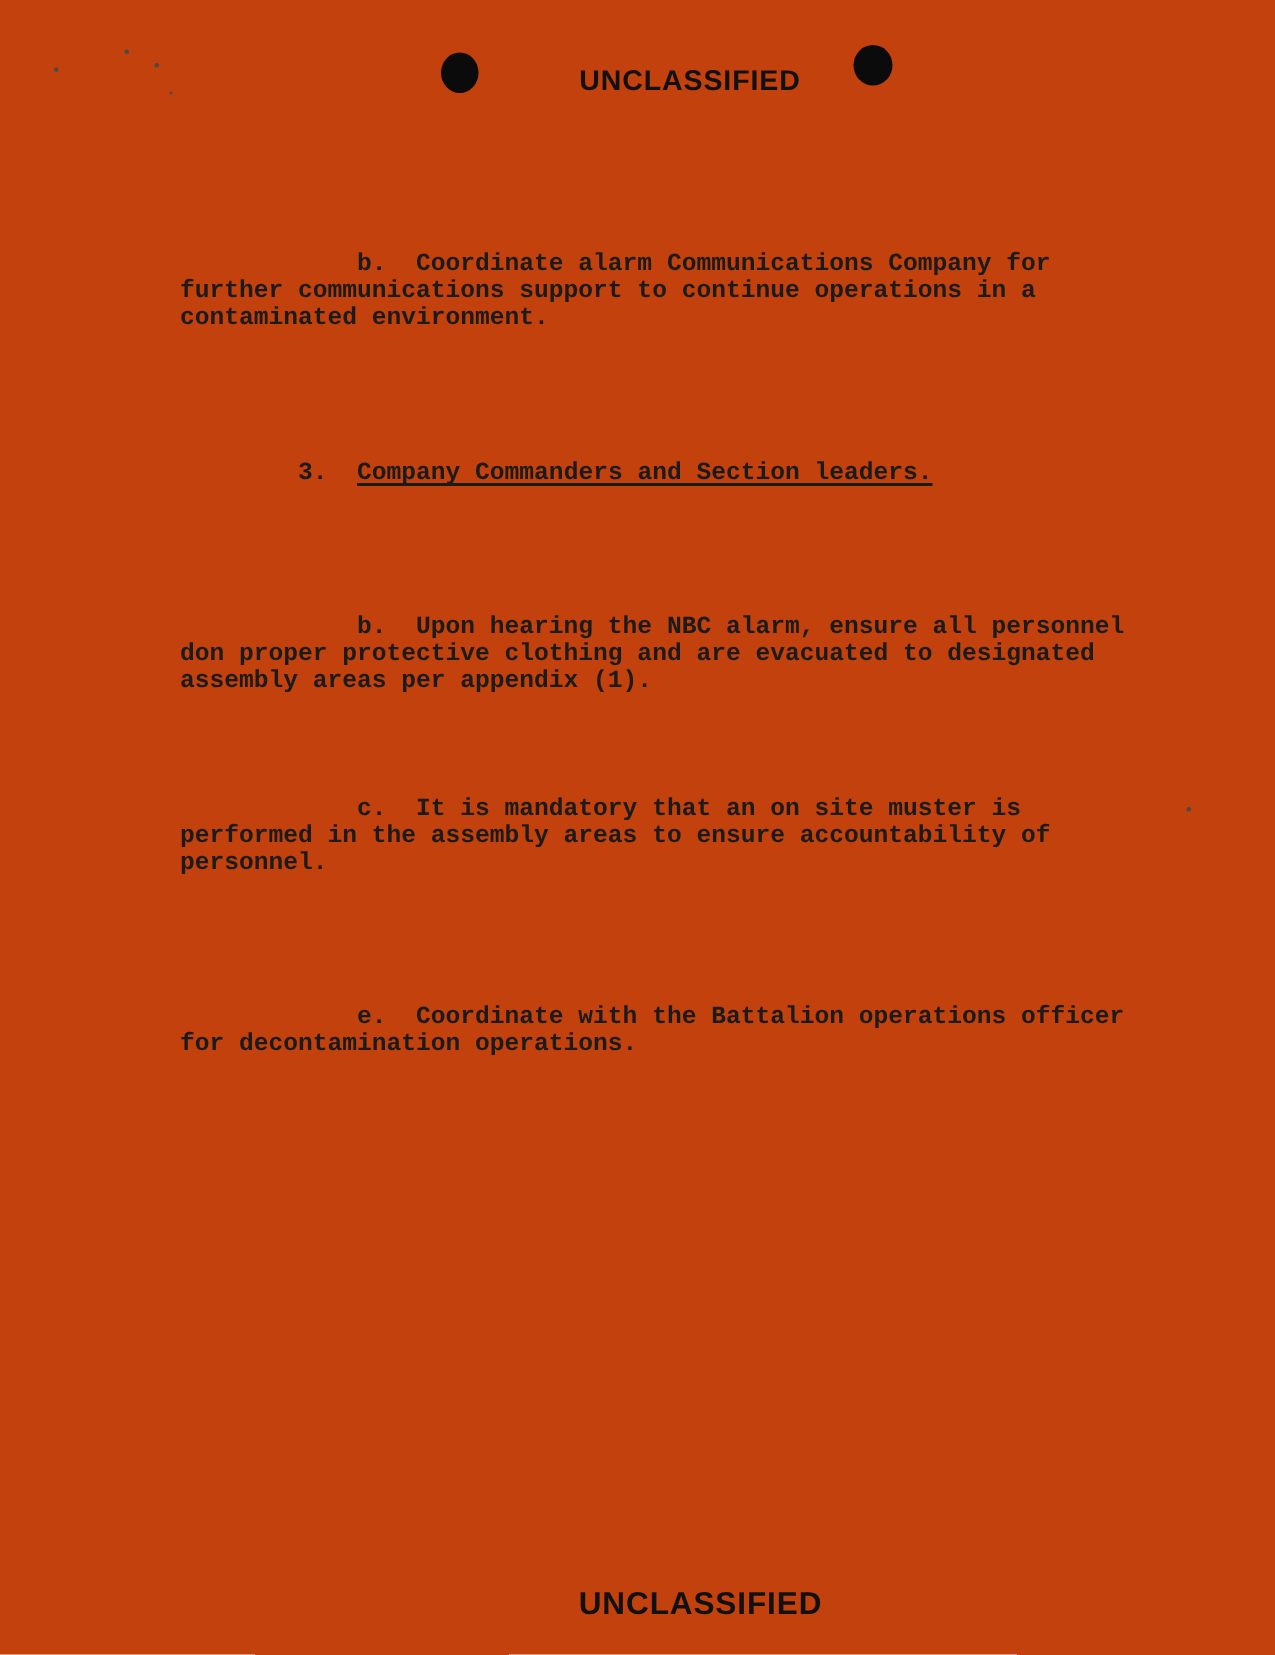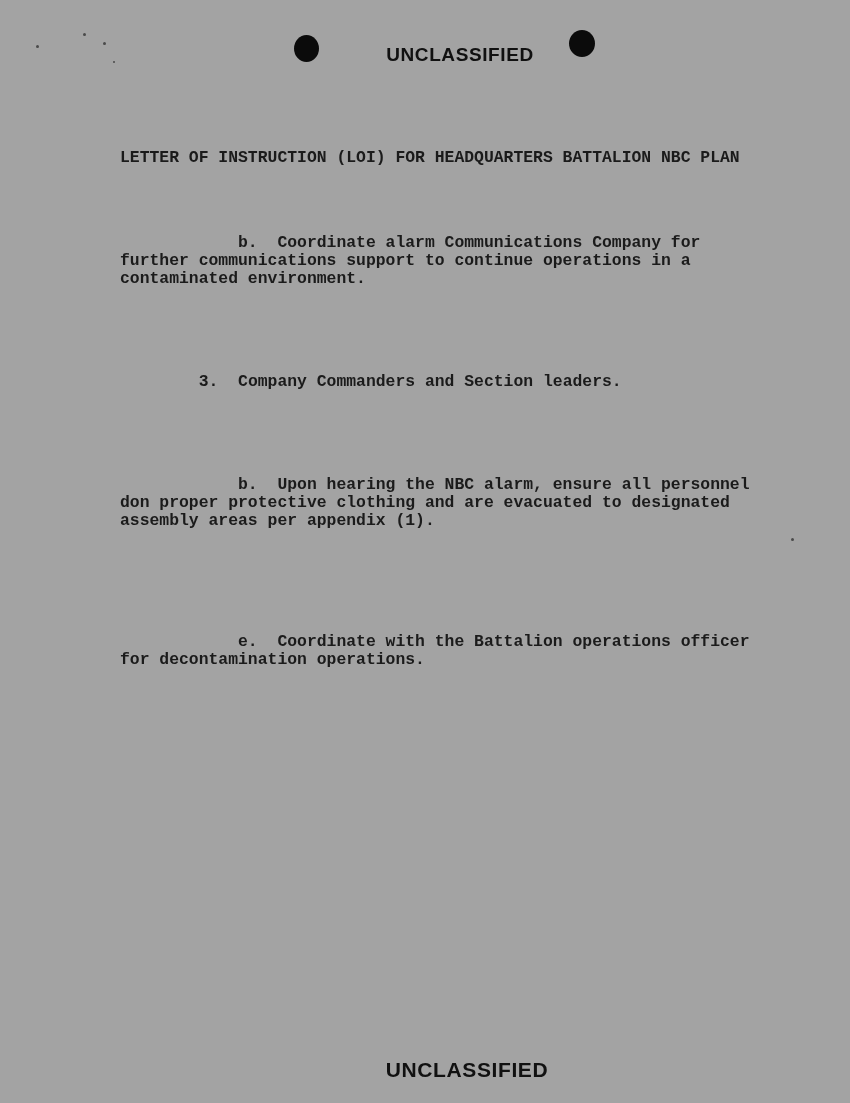--- a/index.html
+++ b/index.html
@@ -1,20 +1,20 @@
 <!DOCTYPE html>
 <html><head>
 <meta charset="utf-8">
 <style>
   html, body { margin: 0; padding: 0; background: #e8e8e8; }
   .page {
     position: relative;
     width: 850px;
     height: 1103px;
-    background: #a3a3a3;
+    background: #c2410c;
     overflow: hidden;
     font-family: "Liberation Mono", "DejaVu Sans Mono", monospace;
     color: #1b1b1b;
   }
   .hole-punch {
     position: absolute;
     background: #0b0b0b;
     border-radius: 50%;
   }
   .hole-left  { left: 294px; top: 35px; width: 25px; height: 27px; }
@@ -40,20 +40,21 @@
     top: 95px;
     width: 690px;
     font-size: 16.4px;
     line-height: 18px;
     font-weight: 700;
     white-space: pre;
   }
   .para { margin: 0 0 13px 0; white-space: pre; }
   .para:last-child { margin-bottom: 4px; }
   .u {
+    text-decoration: underline;
     text-underline-offset: 3px;
     text-decoration-thickness: 1.5px;
   }
 </style>
 </head>
 <body>
 
 <div class="page">
 
   <div class="speck" style="left:36px;  top:45px; width:3px; height:3px;"></div>
@@ -62,34 +63,36 @@
   <div class="speck" style="left:113px; top:61px; width:2px; height:2px;"></div>
   <div class="speck" style="left:791px; top:538px; width:3px; height:3px;"></div>
 
   <div class="hole-punch hole-left"></div>
   <div class="hole-punch hole-right"></div>
 
   <div class="banner banner-top">UNCLASSIFIED</div>
 
   <div class="content">
 
-    <div class="para">LETTER OF INSTRUCTION (LOI) FOR HEADQUARTERS BATTALION NBC PLAN</div>
 
     <div class="para">            b.  Coordinate alarm Communications Company for
 further communications support to continue operations in a
 contaminated environment.</div>
 
 
     <div class="para"><span>        3.  </span><span class="u">Company Commanders and Section leaders.</span></div>
 
 
     <div class="para">            b.  Upon hearing the NBC alarm, ensure all personnel
 don proper protective clothing and are evacuated to designated
 assembly areas per appendix (1).</div>
 
+    <div class="para">            c.  It is mandatory that an on site muster is
+performed in the assembly areas to ensure accountability of
+personnel.</div>
 
 
     <div class="para">            e.  Coordinate with the Battalion operations officer
 for decontamination operations.</div>
 
     
 
     
 
     

